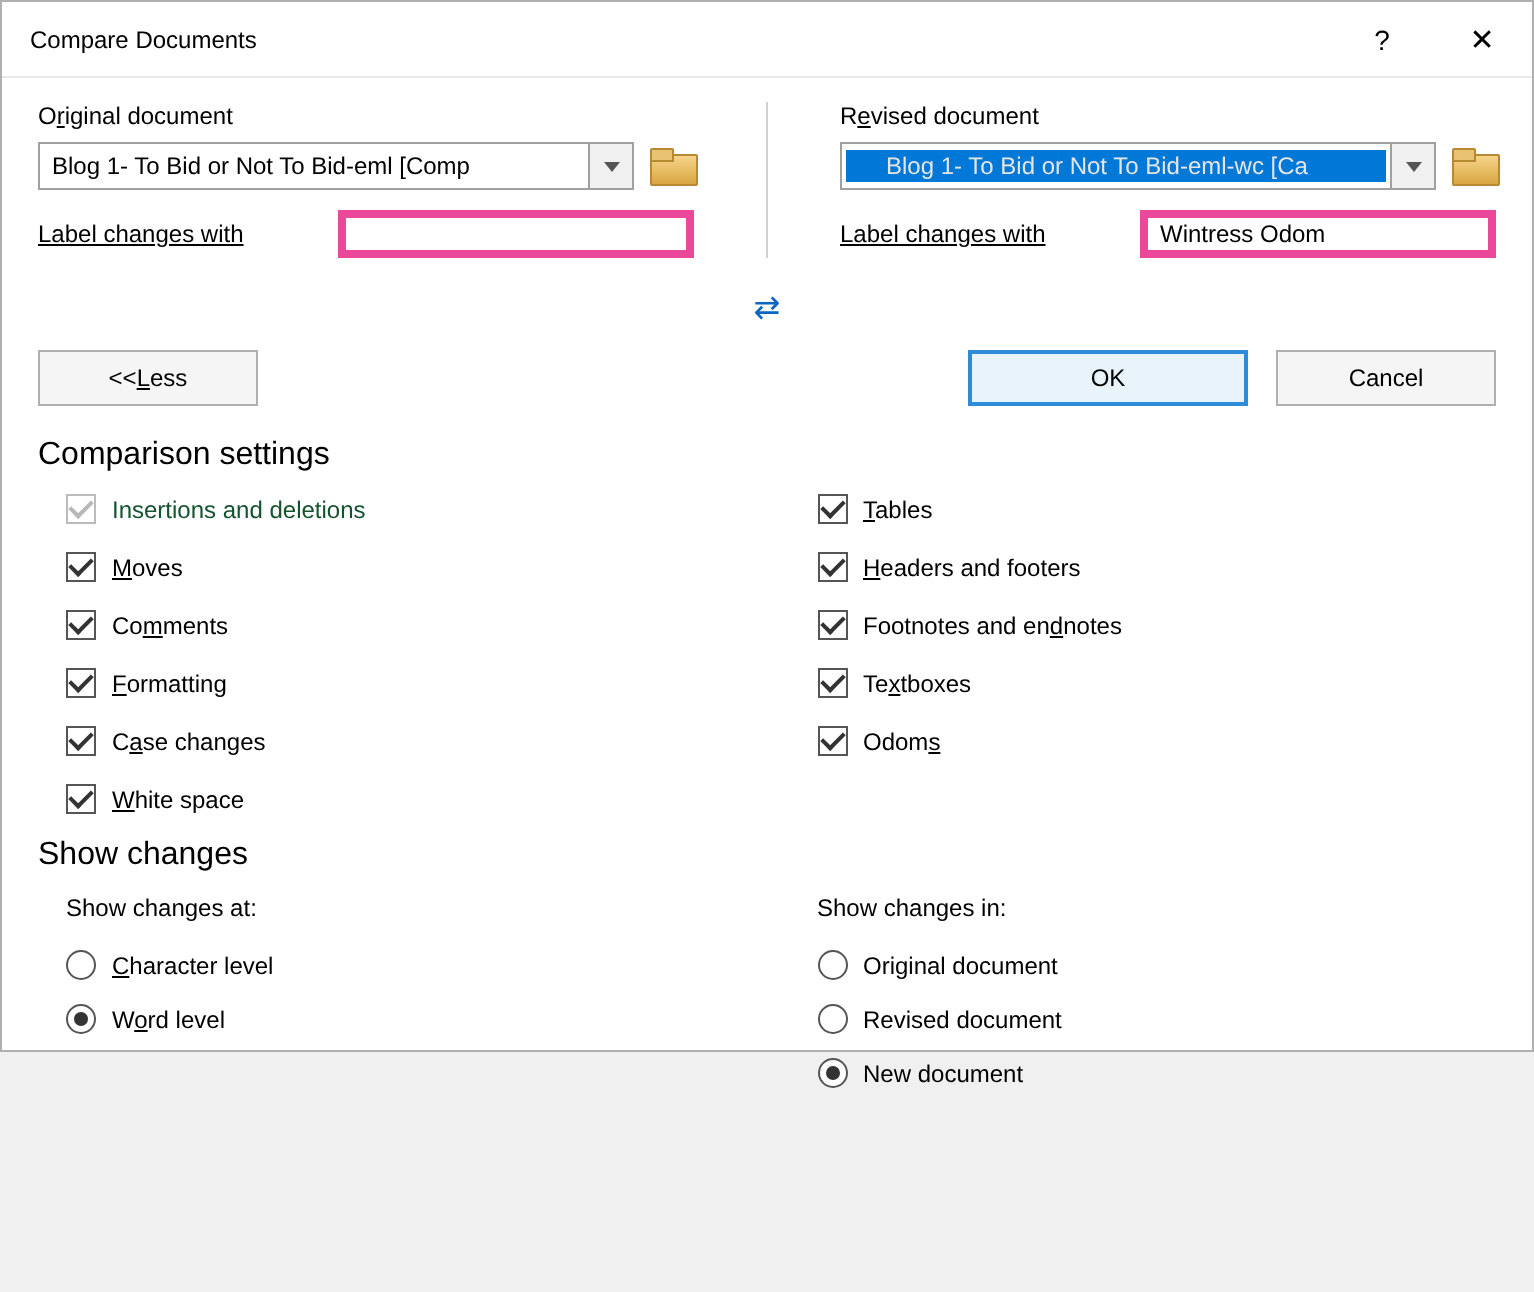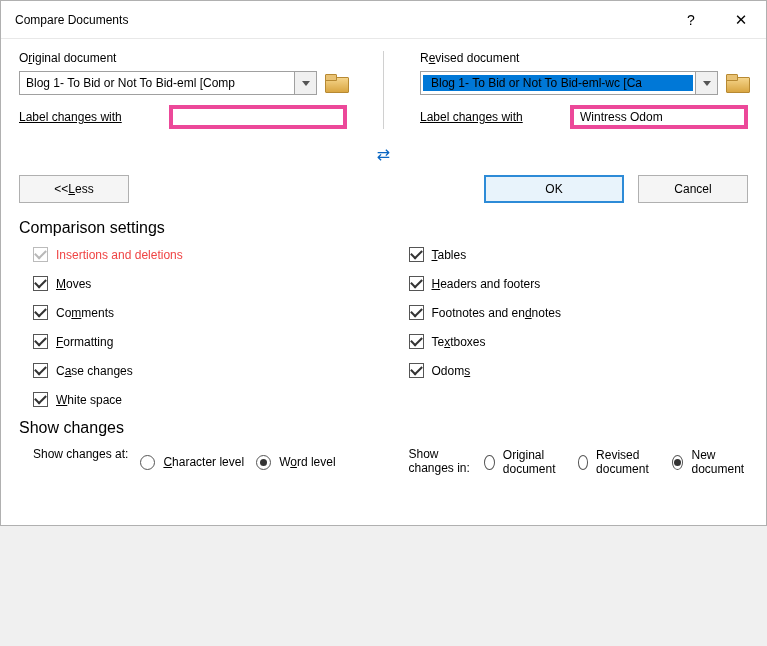--- a/index.html
+++ b/index.html
@@ -60,23 +60,23 @@
     .combo-text {
       flex: 1;
       padding: 0 6px;
       white-space: nowrap;
       overflow: hidden;
       text-overflow: clip;
       font-size: 12px;
     }
     .combo-text.selected {
       background: #0078d7;
-      color: #000000;
+      color: #e5e5e5;
       margin: 2px;
-      padding: 1px 8px;
+      padding: 1px 20px;
     }
     .combo-btn {
       width: 22px;
       height: 100%;
       border-left: 1px solid #a0a0a0;
       background: #f0f0f0;
       display: flex;
       align-items: center;
       justify-content: center;
     }
@@ -115,23 +115,23 @@
     .chk {
       width: 15px; height: 15px; border:1px solid #555; background:#fff;
       display:flex; align-items:center; justify-content:center;
     }
     .chk.disabled { border-color:#bbb; }
     .chk.checked::after {
       content:""; width:9px; height:5px; border-left:2px solid #333; border-bottom:2px solid #333;
       transform: rotate(-45deg) translate(1px,-1px);
     }
     .chk.disabled.checked::after { border-color:#b8b8b8; }
-    .chk-text.disabled { color:#ef4444; }
+    .chk-text.disabled { color:#14532d; }
     .show-grid { display:flex; gap:36px; padding-left: 14px; }
-    .show-col { flex:1; display:flex; flex-direction:row; gap: 12px; }
+    .show-col { flex:1; display:flex; flex-direction:column; gap: 12px; }
     .show-heading { font-size:12px; margin-bottom: 2px; }
     .radio-row { display:flex; align-items:center; gap: 8px; font-size:12px; }
     .radio {
       width:15px; height:15px; border:1px solid #555; border-radius:50%; background:#fff;
       display:flex; align-items:center; justify-content:center;
     }
     .radio.checked::after {
       content:""; width:7px; height:7px; border-radius:50%; background:#333;
     }
     .close-x { font-size: 15px; font-weight: 300; }

